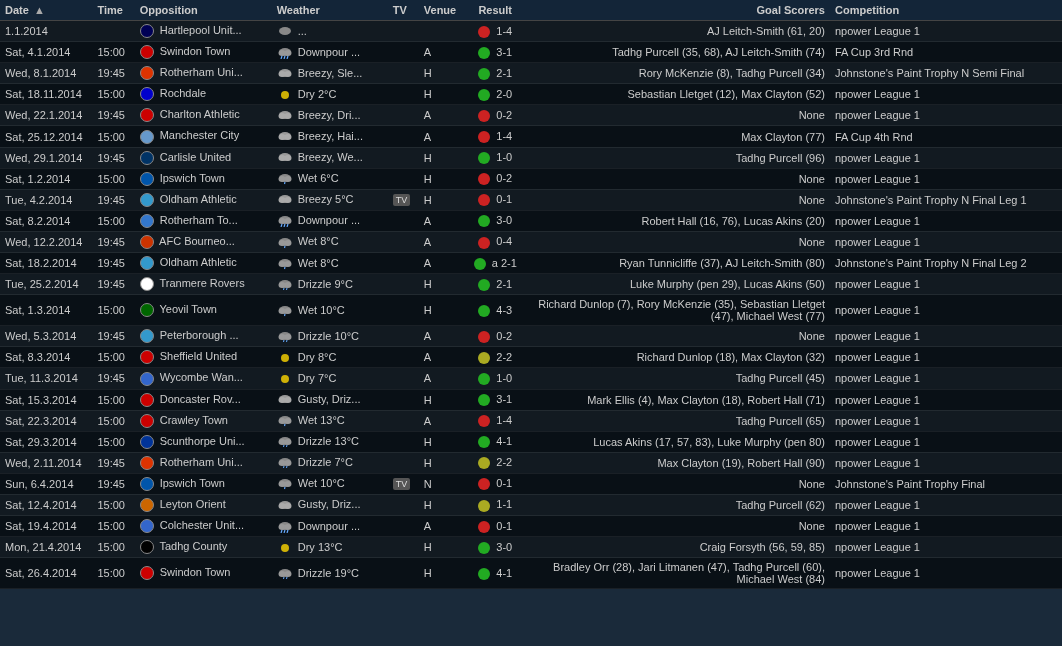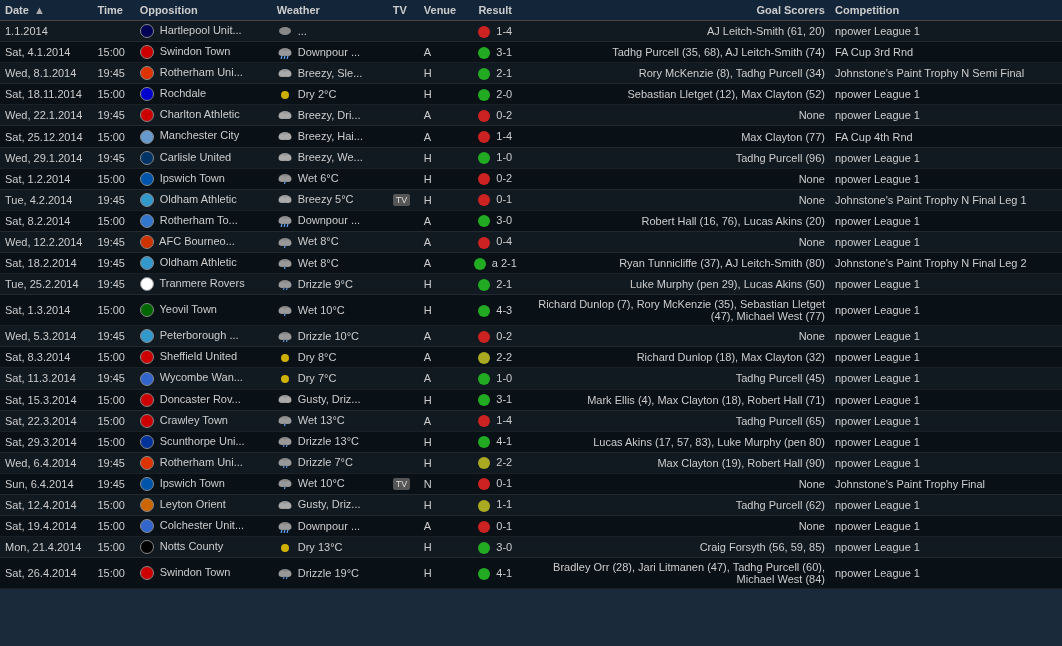--- a/index.html
+++ b/index.html
@@ -519,21 +519,21 @@
     <td class="col-tv"></td>
     <td class="col-venue">A</td>
     <td class="col-result">
       <span class="result-circle result-draw"></span>
       <span>2-2</span>
     </td>
     <td class="col-goalscorers">Richard Dunlop (18), Max Clayton (32)</td>
     <td class="col-competition">npower League 1</td>
   </tr>
         <tr>
-    <td class="col-date">Sat, 11.3.2014</td>
+    <td class="col-date">Tue, 11.3.2014</td>
     <td class="col-time">19:45</td>
     <td class="col-opposition">
       <span class="team-icon" style="background:#3366cc;border-radius:50%;"></span>
       <span>Wycombe Wan...</span>
     </td>
     <td class="col-weather">
       <svg class="cloud-svg" width="16" height="12" viewBox="0 0 16 12">
               <circle cx="8" cy="6" r="4" fill="#ffd700" opacity="0.8"></circle>
             </svg>
       <span>Dry 7°C</span>
@@ -616,21 +616,21 @@
     <td class="col-tv"></td>
     <td class="col-venue">H</td>
     <td class="col-result">
       <span class="result-circle result-win"></span>
       <span>4-1</span>
     </td>
     <td class="col-goalscorers">Lucas Akins (17, 57, 83), Luke Murphy (pen 80)</td>
     <td class="col-competition">npower League 1</td>
   </tr>
         <tr>
-    <td class="col-date">Wed, 6.4.2014</td>
+    <td class="col-date">Wed, 2.11.2014</td>
     <td class="col-time">19:45</td>
     <td class="col-opposition">
       <span class="team-icon" style="background:#dd3300;border-radius:50%;"></span>
       <span>Rotherham Uni...</span>
     </td>
     <td class="col-weather">
       <svg class="cloud-svg" width="16" height="12" viewBox="0 0 16 12">
               <ellipse cx="8" cy="5" rx="6" ry="4" fill="#888"></ellipse>
               <ellipse cx="5" cy="6" rx="3.5" ry="3" fill="#999"></ellipse>
               <ellipse cx="11" cy="6" rx="3.5" ry="3" fill="#999"></ellipse>
@@ -722,21 +722,21 @@
       <span>0-1</span>
     </td>
     <td class="col-goalscorers">None</td>
     <td class="col-competition">npower League 1</td>
   </tr>
         <tr>
     <td class="col-date">Mon, 21.4.2014</td>
     <td class="col-time">15:00</td>
     <td class="col-opposition">
       <span class="team-icon" style="background:#000000;border-radius:50%;"></span>
-      <span>Notts County</span>
+      <span>Tadhg County</span>
     </td>
     <td class="col-weather">
       <svg class="cloud-svg" width="16" height="12" viewBox="0 0 16 12">
               <circle cx="8" cy="6" r="4" fill="#ffd700" opacity="0.8"></circle>
             </svg>
       <span>Dry 13°C</span>
     </td>
     <td class="col-tv"></td>
     <td class="col-venue">H</td>
     <td class="col-result">

